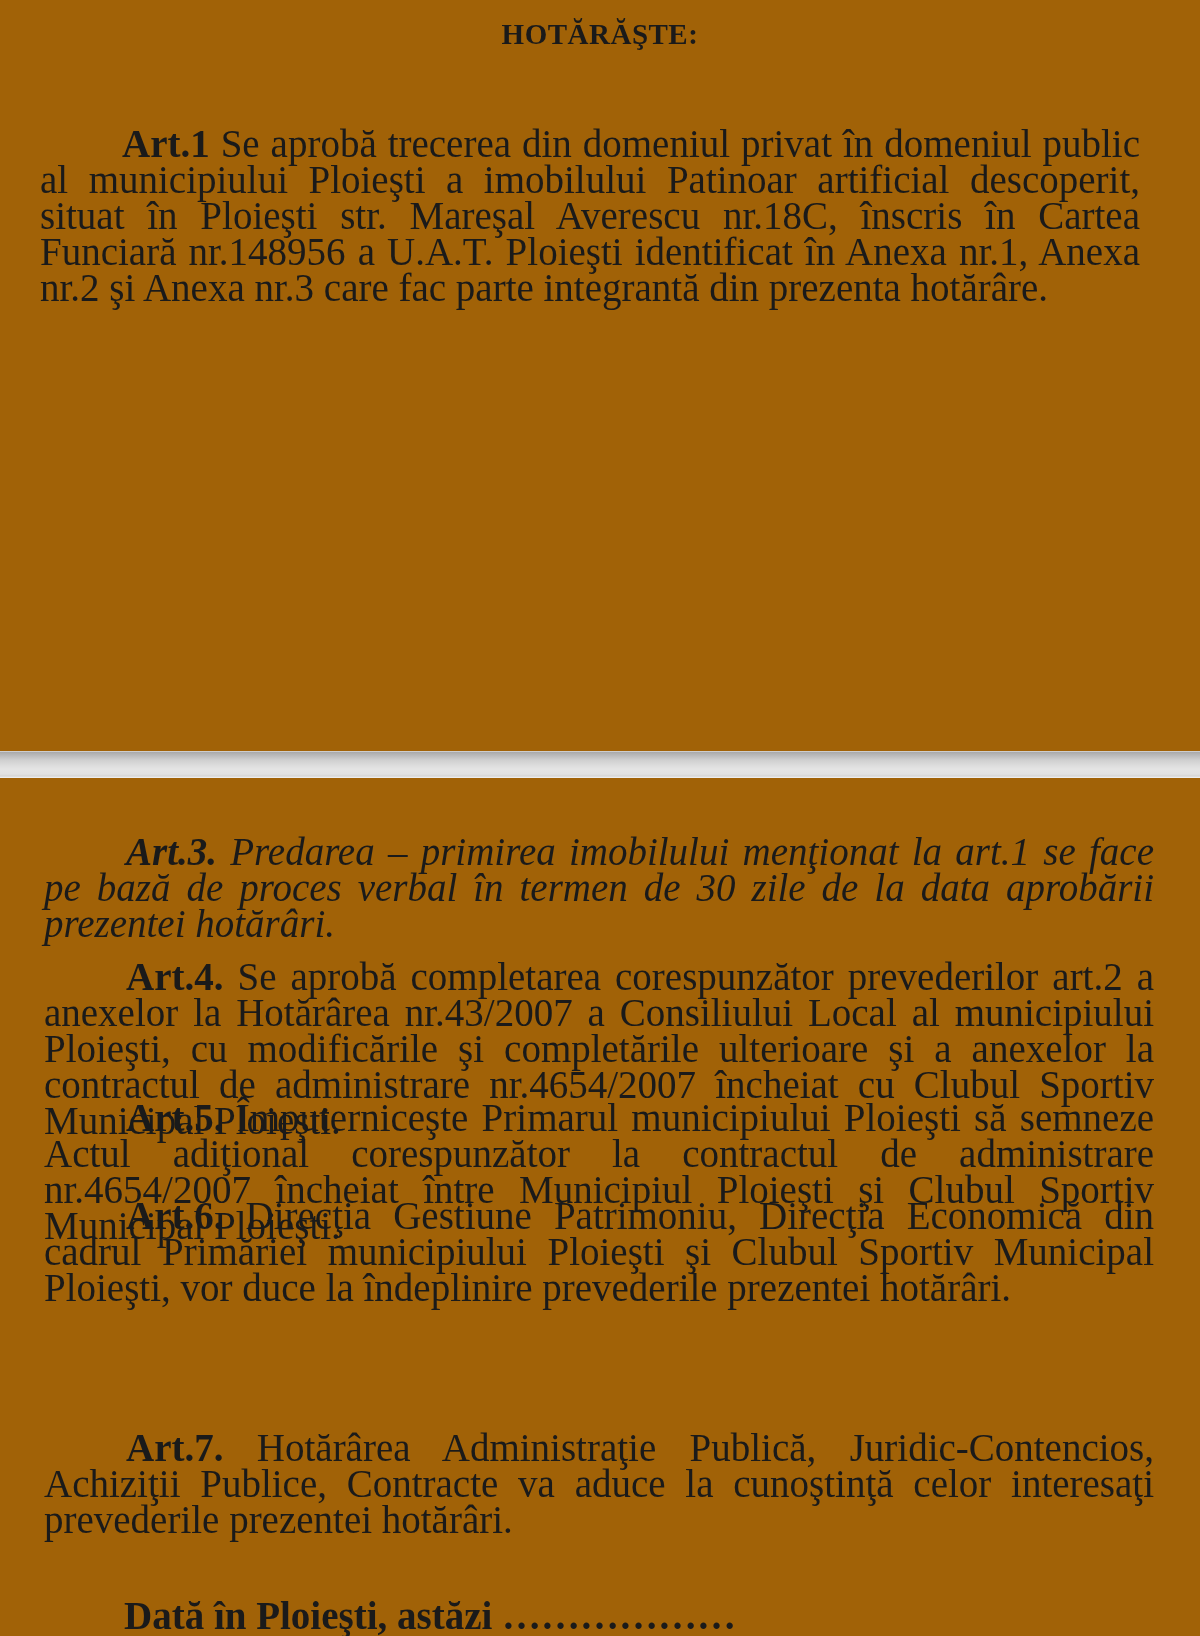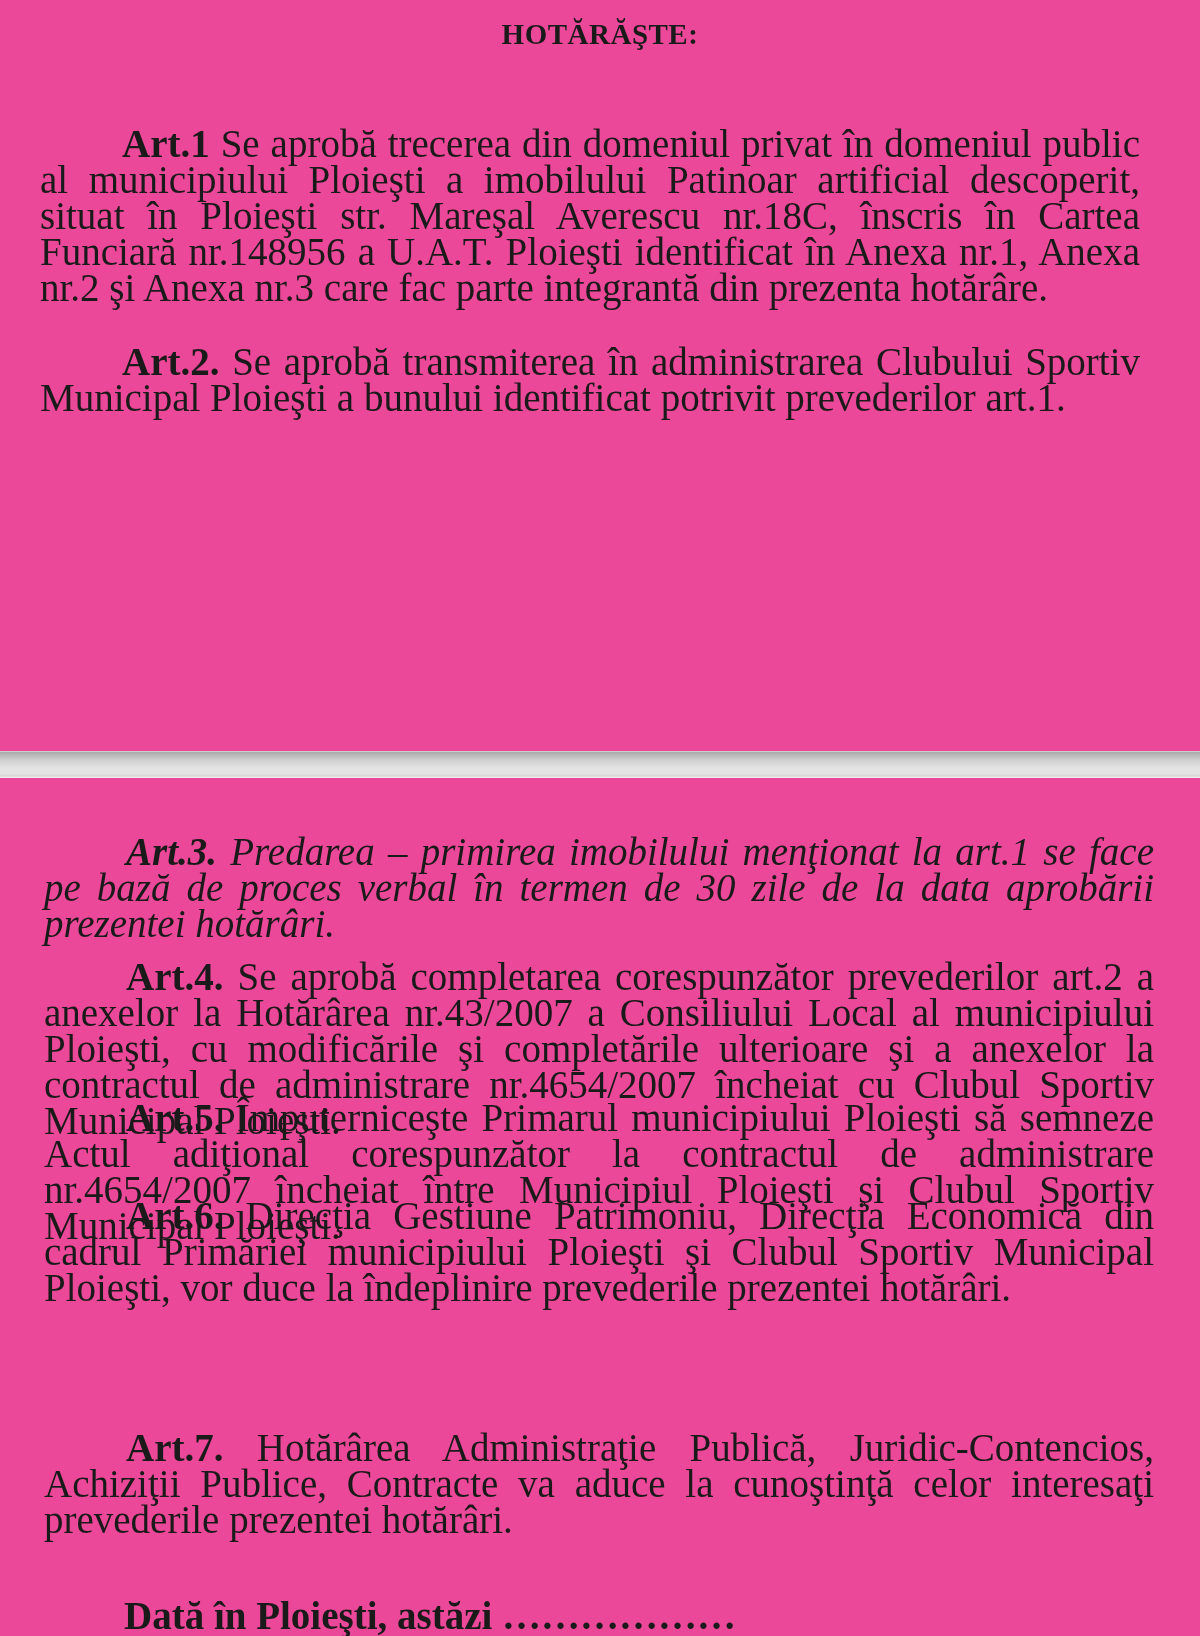--- a/index.html
+++ b/index.html
@@ -12,21 +12,21 @@
       height: 1636px;
       position: relative;
       overflow: hidden;
       font-family: "Liberation Serif", "DejaVu Serif", serif;
       color: #1a1a1a;
     }
     .page {
       position: absolute;
       left: 0;
       width: 1200px;
-      background: #ec4899;
+      background: #a16207;
     }
     .page-1 { top: 0; height: 751px; }
     .page-2 { top: 778px; height: 858px; }
 
     .page-separator {
       position: absolute;
       left: 0;
       top: 751px;
       width: 1200px;
       height: 27px;
@@ -76,23 +76,20 @@
 </head>
 <body>
 
 <div class="page page-1">
   <div class="heading">HOTĂRĂŞTE:</div>
 
   <div class="article p1" style="top:126px;">
     <span class="indent"></span><span class="art-label">Art.1</span><span> Se aprobă trecerea din domeniul privat în domeniul public al municipiului Ploieşti a imobilului Patinoar artificial descoperit, situat în Ploieşti str. Mareşal Averescu nr.18C, înscris în Cartea Funciară nr.148956 a U.A.T. Ploieşti identificat în Anexa nr.1, Anexa nr.2 şi Anexa nr.3 care fac parte integrantă din prezenta hotărâre.</span>
   </div>
 
-  <div class="article p1" style="top:344px;">
-    <span class="indent"></span><span class="art-label">Art.2.</span><span> Se aprobă transmiterea în administrarea Clubului Sportiv Municipal Ploieşti a bunului identificat potrivit prevederilor art.1.</span>
-  </div>
 </div>
 
 <div class="page-separator"></div>
 
 <div class="page page-2"></div>
 
 <div class="article p2" style="top:834px;font-style:italic;">
   <span class="indent"></span><span class="art-label">Art.3.</span><span> Predarea – primirea imobilului menţionat la art.1 se face pe bază de proces verbal în termen de 30 zile de la data aprobării prezentei hotărâri.</span>
 </div>
 

